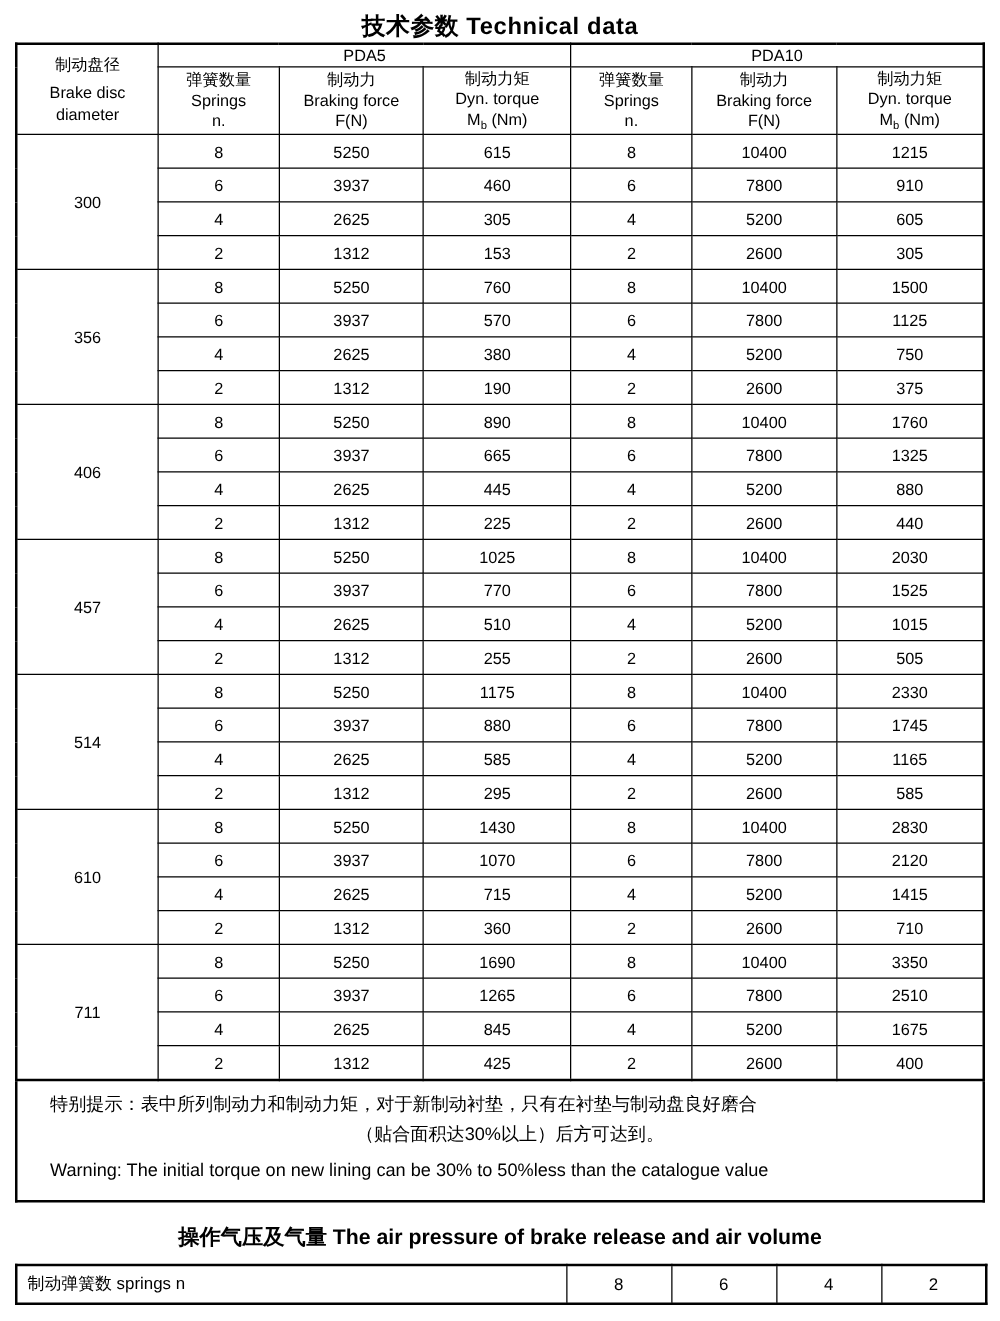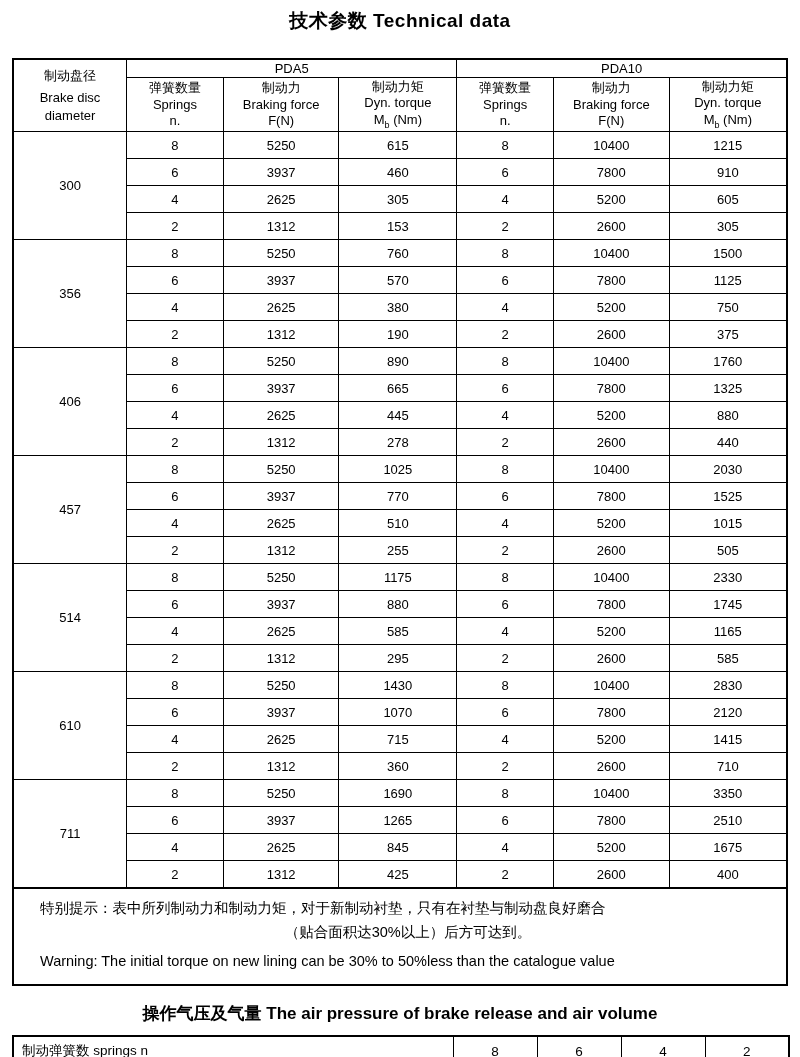--- a/index.html
+++ b/index.html
@@ -19,21 +19,21 @@
     height: 1057px;
     position: relative;
     box-sizing: border-box;
     padding: 0 12px;
   }
   .main-title {
     text-align: center;
     font-size: 19px;
     font-weight: 700;
     letter-spacing: 0.5px;
-    padding: 8px 0 24px 0;
+    padding: 8px 0 0 0;
   }
   table.tbl {
     border-collapse: collapse;
     width: 776px;
     table-layout: fixed;
   }
   table.tbl td, table.tbl th {
     border: 1px solid #000;
     text-align: center;
     vertical-align: middle;
@@ -272,21 +272,21 @@
         <td class="data-cell">4</td>
         <td class="data-cell">2625</td>
         <td class="data-cell">445</td>
         <td class="data-cell">4</td>
         <td class="data-cell">5200</td>
         <td class="data-cell">880</td>
       </tr>
       <tr>
         <td class="data-cell">2</td>
         <td class="data-cell">1312</td>
-        <td class="data-cell">278</td>
+        <td class="data-cell">225</td>
         <td class="data-cell">2</td>
         <td class="data-cell">2600</td>
         <td class="data-cell">440</td>
       </tr>
 
       <tr class="thick-top">
         <td rowspan="4" class="diam-cell">457</td>
         <td class="data-cell">8</td>
         <td class="data-cell">5250</td>
         <td class="data-cell">1025</td>

